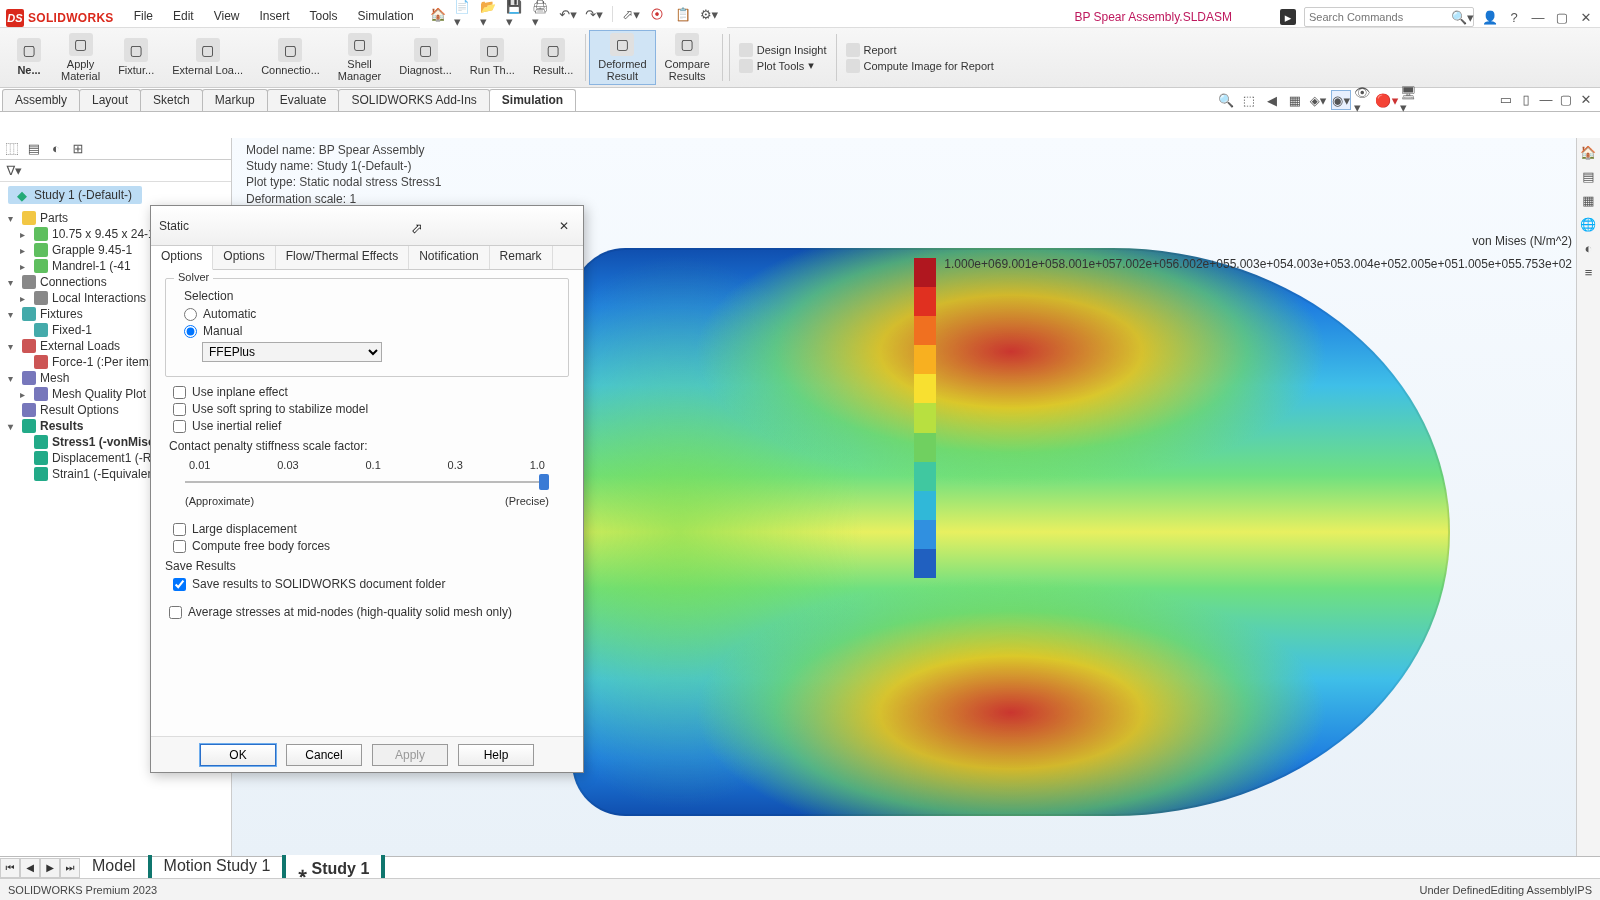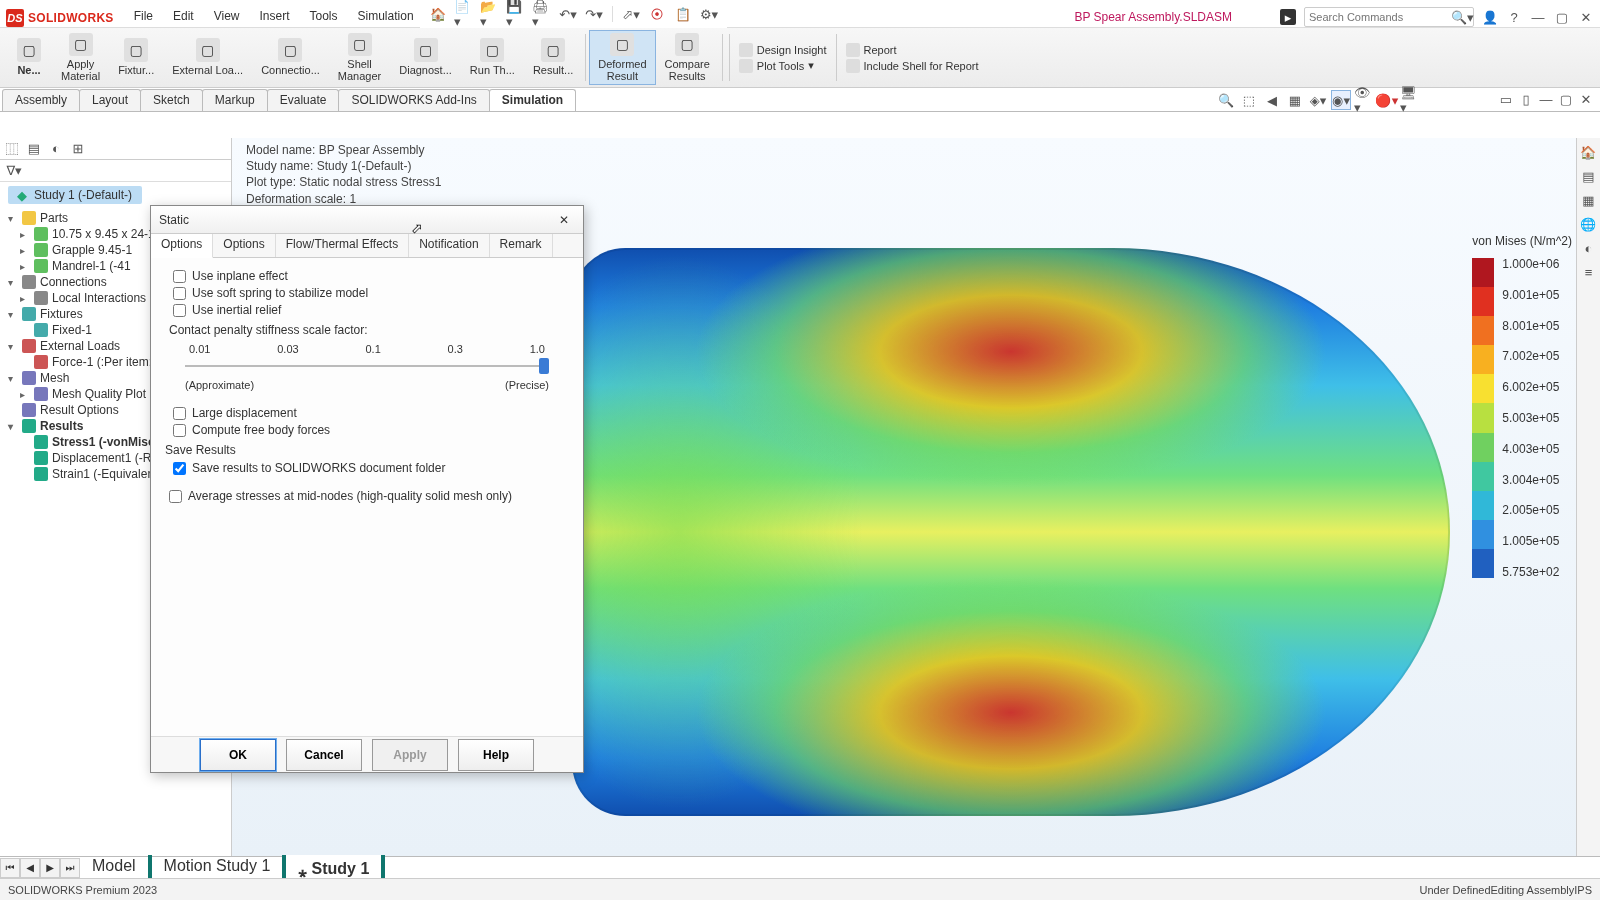--- a/index.html
+++ b/index.html
@@ -73,40 +73,40 @@
   linear-gradient(180deg, #1050b0 0%, #1f7fe0 10%, #3fbfe8 24%, #6fe080 40%, #e8f060 50%, #6fe080 60%, #3fbfe8 76%, #1f7fe0 90%, #1050b0 100%);
   border: 2px solid rgba(0,0,0,0.08);
 }
 
 
 .legend { position: absolute; top: 96px; right: 28px; font-size: 12px; color: #333; }
 .legend-title { text-align: right; margin-bottom: 10px; }
 .legend-body { display: flex; gap: 8px; align-items: flex-start; }
 .legend-bar { width: 22px; height: 320px; display: flex; flex-direction: column; }
 .legend-seg { flex: 1; }
-.legend-labels { display: flex; flex-direction: column; justify-content: space-between; height: 320px; padding-top: -4px; }
+.legend-labels { display: flex; flex-direction: row; justify-content: space-between; height: 320px; padding-top: -4px; }
 .legend-labels span { line-height: 1; }
 
 
 .side-rail { position: absolute; right: 0; top: 0; width: 24px; background: #f4f4f4; border-left: 1px solid #ccc; height: 100%; display: flex; flex-direction: column; align-items: center; padding-top: 6px; gap: 8px; }
 
 
 .bottom-tabs { position: absolute; left: 0; right: 0; bottom: 22px; height: 22px; background: #fff; border-top: 1px solid #bbb; display: flex; align-items: center; }
 .bt-nav { display: flex; }
 .bt-nav .navb { width: 20px; height: 20px; border: 1px solid #ccc; background: #f3f3f3; display: inline-flex; align-items: center; justify-content: center; font-size: 10px; cursor: pointer; }
 .btab { padding: 2px 12px; border-right: 4px solid #0f766e; font-size: 16px; cursor: pointer; }
 .btab.active { background: #fff; font-weight: 600; }
 
 
 .status-bar { position: absolute; left: 0; right: 0; bottom: 0; height: 22px; background: #f3f3f3; border-top: 1px solid #ccc; display: flex; align-items: center; padding: 0 8px; font-size: 11px; color: #444; }
 .status-bar .sp { margin-left: auto; display: flex; }
 
 
 .dialog { position: absolute; left: 150px; top: 205px; width: 434px; height: 568px; background: #fdfdfd; border: 1px solid #888; box-shadow: 2px 3px 12px rgba(0,0,0,0.25); display: flex; flex-direction: column; }
-.dlg-title { height: 28px; display: flex; align-items: center; padding: 0 8px; background: linear-gradient(#fff,#f0f0f0); border-bottom: 1px solid #ccc; }
+.dlg-title { height: 40px; display: flex; align-items: center; padding: 0 8px; background: linear-gradient(#fff,#f0f0f0); border-bottom: 1px solid #ccc; }
 .dlg-close { margin-left: auto; width: 22px; height: 18px; display: inline-flex; align-items: center; justify-content: center; cursor: pointer; }
 .dlg-tabs { display: flex; height: 24px; border-bottom: 1px solid #ccc; background: #f7f7f7; }
 .dlg-tab { padding: 3px 10px; font-size: 12px; border-right: 1px solid #ddd; cursor: pointer; }
 .dlg-tab.active { background: #fff; border-bottom: 1px solid #fff; margin-bottom: -1px; }
 .dlg-body { flex: 1; padding: 8px 14px 4px; overflow: auto; font-size: 12px; color: #333; }
 .fieldset { border: 1px solid #ccc; border-radius: 2px; padding: 8px 10px 12px; margin-bottom: 8px; position: relative; }
 .fieldset .legend-t { position: absolute; top: -8px; left: 8px; background: #fdfdfd; padding: 0 4px; font-size: 11px; color: #333; }
 .radio-row, .chk-row { display: flex; align-items: center; gap: 6px; margin: 3px 0 3px 8px; font-size: 12px; }
 .radio-row input, .chk-row input { width: 13px; height: 13px; }
 .select-wrap { margin: 4px 0 2px 26px; }
@@ -115,21 +115,21 @@
 .slider-ticks { display: flex; justify-content: space-between; font-size: 11px; margin: 0 4px 2px; }
 .slider-bar { position: relative; height: 18px; }
 .slider-track { position: absolute; left: 0; right: 0; top: 8px; height: 2px; background: #bbb; }
 .slider-thumb { position: absolute; top: 1px; width: 10px; height: 16px; background: #3a7bd5; border-radius: 2px; }
 .slider-ends { display: flex; justify-content: space-between; font-size: 11px; margin-top: 4px; }
 .section-label { font-size: 12px; margin: 6px 0 4px 4px; }
 .path-row { display: flex; align-items: center; gap: 6px; margin-left: 16px; }
 .path-row .lab { color: #999; font-size: 11px; width: 70px; }
 .path-row input { width: 220px; font-size: 11px; padding: 2px 4px; border: 1px solid #ccc; background: #f7f7f7; color: #666; }
 .dlg-buttons { height: 36px; display: flex; align-items: center; justify-content: center; gap: 10px; border-top: 1px solid #ddd; background: #f7f7f7; }
-.dlg-buttons button { width: 76px; height: 32px; font-size: 12px; border: 1px solid #999; background: linear-gradient(#fff,#eee); cursor: pointer; font-weight: bold; }
+.dlg-buttons button { width: 76px; height: 22px; font-size: 12px; border: 1px solid #999; background: linear-gradient(#fff,#eee); cursor: pointer; }
 .dlg-buttons button.primary { border-color: #2a6fc9; outline: 1px solid #6faeee; }
 .dlg-buttons button:disabled { color: #999; background: #f0f0f0; }
 .cursor { position: absolute; left: 411px; top: 220px; font-size: 14px; color: #000; pointer-events: none; }
 </style>
 </head>
 <body>
 
 <div class="menu-bar">
   <div class="logo">
     <span class="logo-mark">DS</span>
@@ -242,21 +242,21 @@
       </div>
   </div>
   <div class="ribbon-sep"></div>
   <div class="ribbon-group">
     <div class="ribbon-group-row">
         <span class="mini-ico"></span>
         <span>Report</span>
       </div>
     <div class="ribbon-group-row">
         <span class="mini-ico"></span>
-        <span>Include Shell for Report</span>
+        <span>Compute Image for Report</span>
       </div>
   </div>
 </div>
 
 <div class="tabs-row">
   <div id="cm-tabs" style="display:flex;">
       <div class="tab">Assembly</div>
       <div class="tab">Layout</div>
       <div class="tab">Sketch</div>
       <div class="tab">Markup</div>
@@ -449,20 +449,33 @@
     <span class="dlg-close">✕</span>
   </div>
   <div class="dlg-tabs" id="dlg-tabs">
       <div class="dlg-tab active">Options</div>
       <div class="dlg-tab">Options</div>
       <div class="dlg-tab">Flow/Thermal Effects</div>
       <div class="dlg-tab">Notification</div>
       <div class="dlg-tab">Remark</div>
     </div>
   <div class="dlg-body">
+    <div class="fieldset">
+      <span class="legend-t">Solver</span>
+      <div style="font-size:12px;margin:2px 0 4px 8px;">Selection</div>
+      <label class="radio-row">
+          <input type="radio" name="sel" style=""> 
+          <span>Automatic</span>
+        </label>
+      <label class="radio-row">
+          <input type="radio" name="sel" checked="" style=""> 
+          <span>Manual</span>
+        </label>
+      <div class="select-wrap"><select><option>FFEPlus</option></select></div>
+    </div>
 
     <label class="chk-row">
         <input type="checkbox" style=""> 
         <span>Use inplane effect</span>
       </label>
     <label class="chk-row">
         <input type="checkbox" style=""> 
         <span>Use soft spring to stabilize model</span>
       </label>
     <label class="chk-row">

